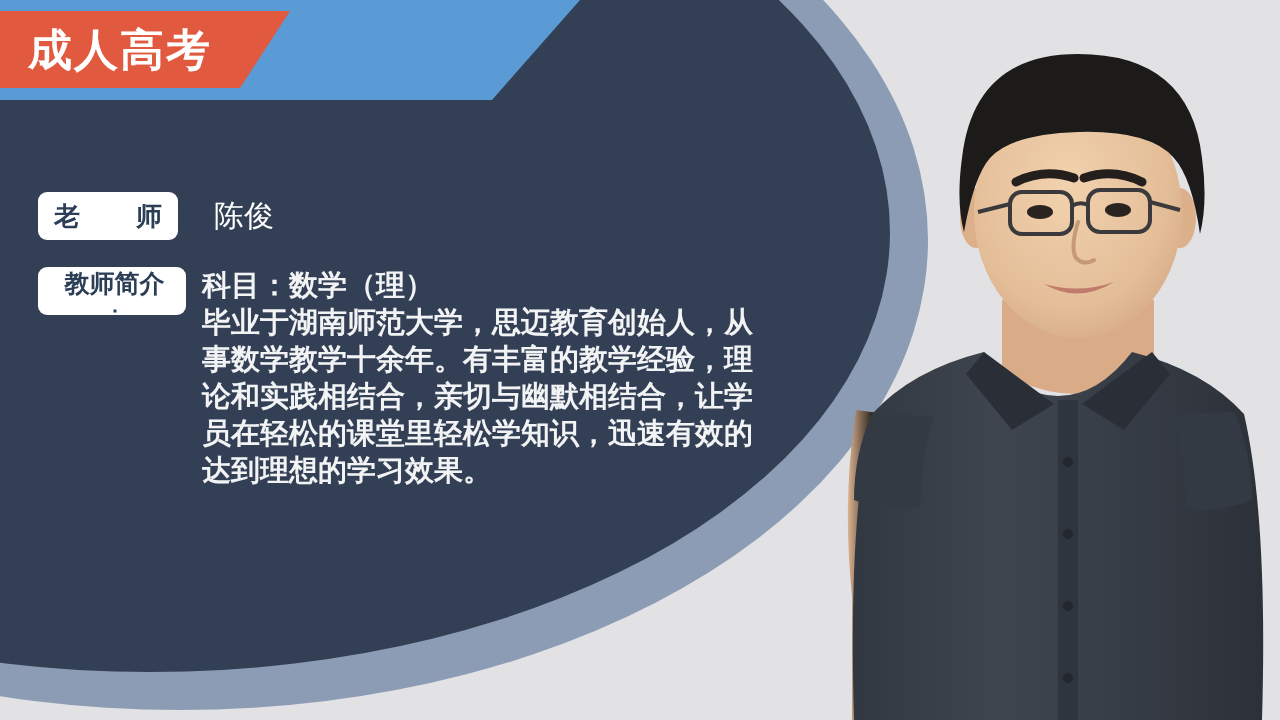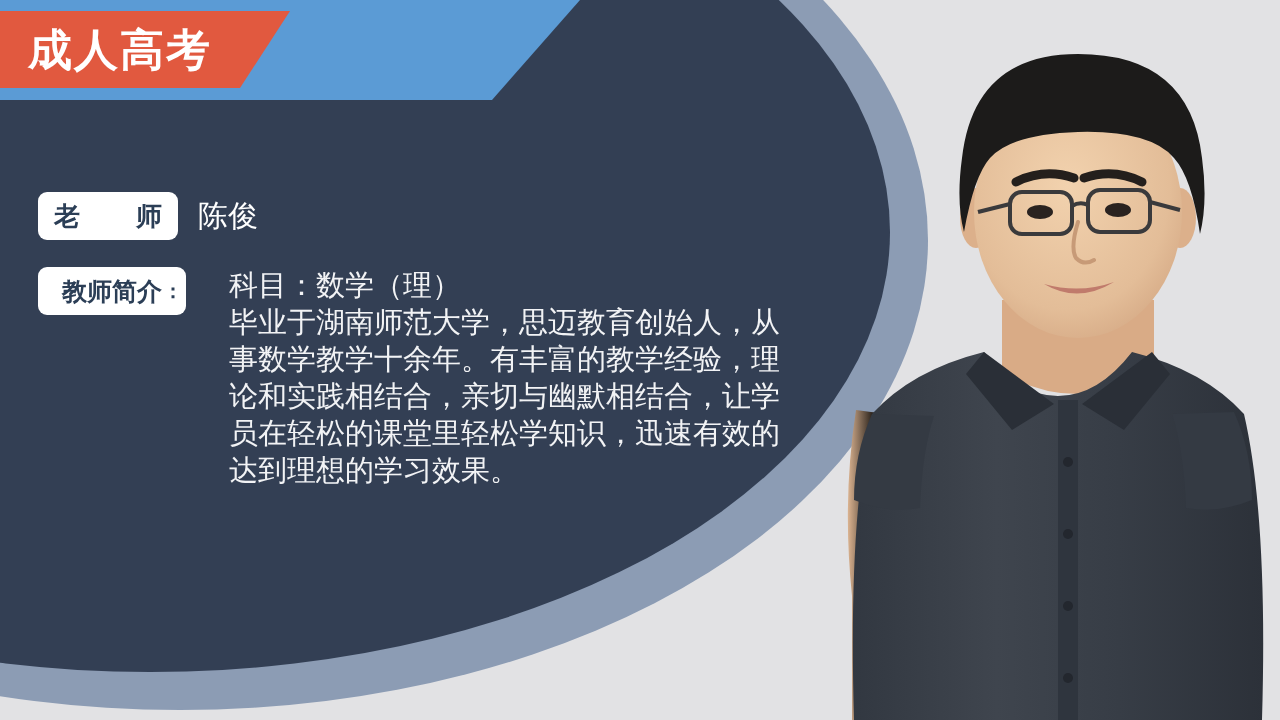--- a/index.html
+++ b/index.html
@@ -36,33 +36,34 @@
     display:flex;align-items:center;justify-content:center;
     box-sizing:border-box;
   }
   #tag-teacher{
     width:140px;height:48px;font-size:26px;
     letter-spacing:0;
   }
   #tag-teacher .tg-a{display:inline-block;width:112px;display:flex;
     justify-content:space-between;padding:0 2px;box-sizing:border-box;}
   #tag-bio{
-    width:148px;height:48px;font-size:25px;padding-left:24px;
+    width:148px;height:48px;font-size:25px;padding-left:5px;
     justify-content:flex-start;
+    flex-direction:column;
   }
   #tag-bio .colon{font-size:20px;font-weight:bold;margin-left:1px;}
 
   .val{color:#ffffff;}
   #val-teacher{
-    margin-left:20px;font-size:30px;line-height:48px;
+    margin-left:36px;font-size:30px;line-height:48px;
     color:#ffffff;font-weight:normal;
   }
   #val-bio{
-    margin-left:43px;font-size:29px;line-height:37px;
-    color:#f2f3f5;font-weight:normal;white-space:pre-line;
+    margin-left:16px;font-size:29px;line-height:37px;
+    color:#f2f3f5;font-weight:bold;white-space:pre-line;
     width:560px;
   }
 
   
   .photo{position:absolute;left:826px;top:0;width:454px;height:720px;}
 </style>
 </head>
 <body>
 
 <div id="stage">

